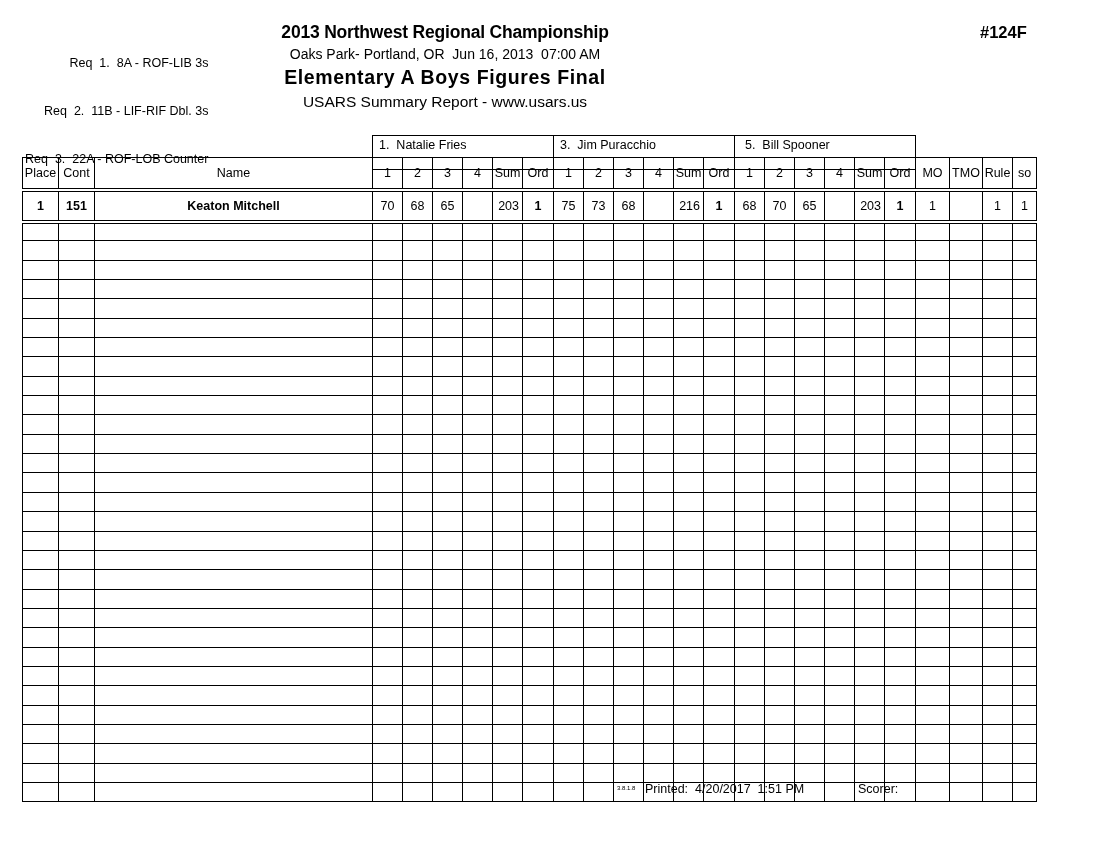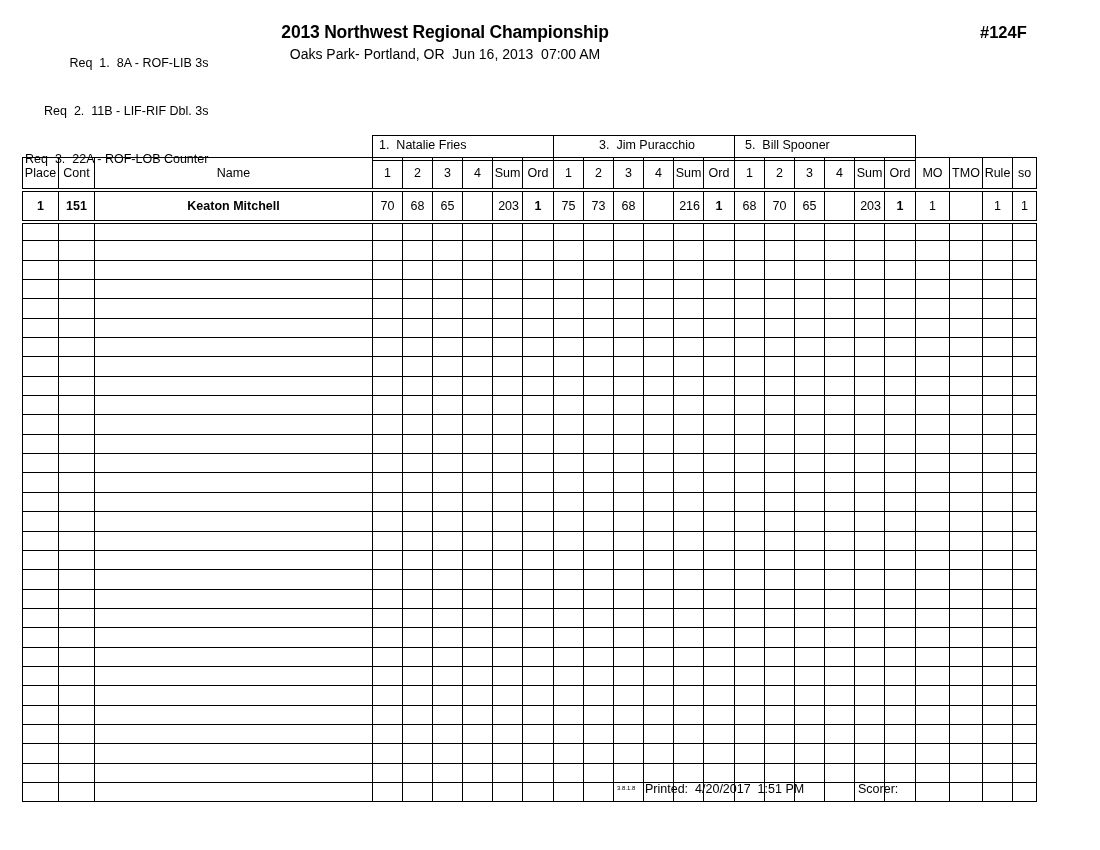--- a/index.html
+++ b/index.html
@@ -12,24 +12,24 @@
   .req-block{position:absolute;left:25px;top:23px;font-size:12.5px;line-height:16px;white-space:pre;text-align:right;}
   
   .title-block{position:absolute;left:0;top:22px;width:890px;text-align:center;}
   .title-main{font-size:17.5px;font-weight:bold;letter-spacing:-0.2px;}
   .title-venue{font-size:14px;margin-top:3px;white-space:pre;}
   .title-event{font-size:19.5px;font-weight:bold;letter-spacing:0.6px;margin-top:4px;}
   .title-sub{font-size:15.5px;margin-top:4px;}
   
   .event-no{position:absolute;left:980px;top:23px;font-size:16.5px;font-weight:bold;}
   
-  .judge-box{position:absolute;top:135px;height:26px;border:1px solid #000;
+  .judge-box{position:absolute;top:135px;height:35px;border:1px solid #000;
     font-size:12.5px;line-height:18px;padding-left:6px;white-space:pre;background:#fff;box-sizing:border-box;}
   #judge-box-1{left:372px;width:182px;}
-  #judge-box-2{left:553px;width:182px;text-align:center;}
+  #judge-box-2{left:553px;width:182px;}
   #judge-box-3{left:734px;width:182px;padding-left:10px;}
   
   table.score-table{
     position:absolute;left:22px;top:157px;width:1014px;
     border-collapse:collapse;table-layout:fixed;
   }
   .score-table td{
     border:1px solid #000;font-size:12.5px;height:19.35px;
     padding:0;overflow:hidden;white-space:nowrap;text-align:center;box-sizing:border-box;
   }
@@ -50,20 +50,22 @@
 
 <div class="req-block">
   <div>Req  1.  8A - ROF-LIB 3s</div>
   <div>Req  2.  11B - LIF-RIF Dbl. 3s</div>
   <div>Req  3.  22A - ROF-LOB Counter</div>
 </div>
 
 <div class="title-block">
   <div class="title-main">2013 Northwest Regional Championship</div>
   <div class="title-venue">Oaks Park- Portland, OR  Jun 16, 2013  07:00 AM</div>
+  <div class="title-event">Elementary A Boys Figures Final</div>
+  <div class="title-sub">USARS Summary Report - www.usars.us</div>
 </div>
 
 <div class="event-no">#124F</div>
 
 <div class="judge-box" id="judge-box-1">1.  Natalie Fries</div>
 <div class="judge-box" id="judge-box-2">3.  Jim Puracchio</div>
 <div class="judge-box" id="judge-box-3">5.  Bill Spooner</div>
 
 <table class="score-table">
   <colgroup>

